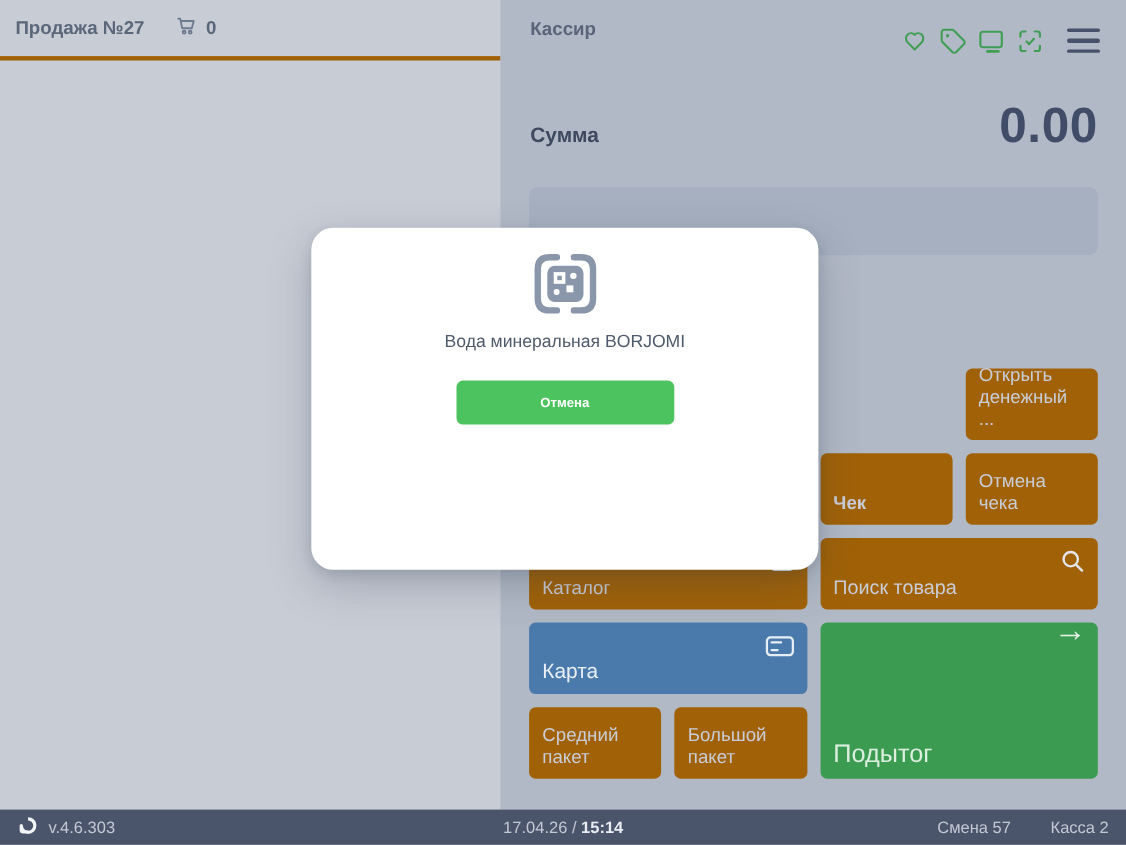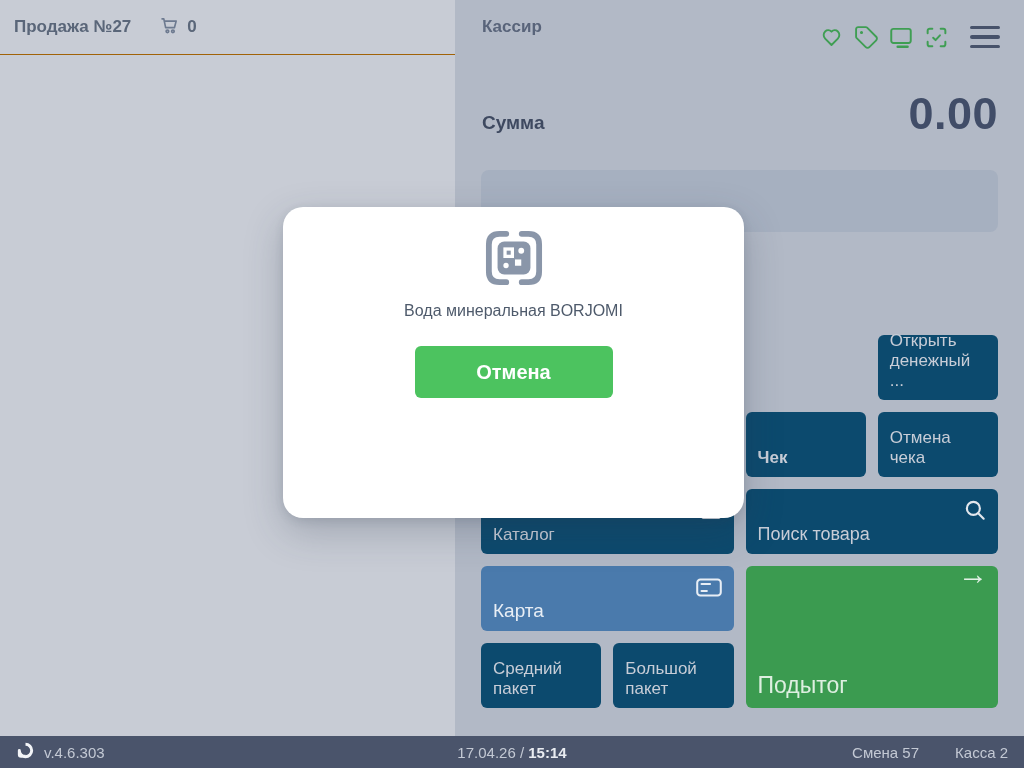--- a/index.html
+++ b/index.html
@@ -1,61 +1,61 @@
 <!DOCTYPE html>
 <html><head>
 <meta charset="utf-8">
 <style>
   html,body{margin:0;padding:0;}
   body{width:1024px;height:768px;font-family:"Liberation Sans",sans-serif;overflow:hidden;background:#c7cbd4;}
   .app{position:relative;width:1024px;height:768px;}
 
   
   .left-panel{position:absolute;left:0;top:0;width:455px;height:736px;background:#c8ccd5;}
-  .left-header{height:55px;border-bottom:1px solid #a16207;display:flex;align-items:center;padding:0 14px;box-sizing:border-box;}
+  .left-header{height:55px;border-bottom:4px solid #a16207;display:flex;align-items:center;padding:0 14px;box-sizing:border-box;}
   .sale-title{font-size:17px;font-weight:700;color:#5a6679;}
   .cart-wrap{display:flex;align-items:center;margin-left:28px;}
   .cart-count{font-size:17px;font-weight:700;color:#5a6679;margin-left:7px;}
 
   
   .right-panel{position:absolute;left:455px;top:0;width:569px;height:736px;background:#b2b9c6;}
   .cashier-label{position:absolute;left:27px;top:17px;font-size:17px;font-weight:700;color:#59647a;}
   .top-icons{position:absolute;top:24px;right:24px;display:flex;align-items:center;gap:9px;}
   .top-icons .ticon{width:26px;height:26px;display:flex;align-items:center;justify-content:center;cursor:pointer;}
   .burger{margin-left:12px;width:30px;height:22px;display:flex;flex-direction:column;justify-content:space-between;cursor:pointer;}
   .burger span{display:block;height:3.4px;background:#47526a;border-radius:2px;}
 
   .sum-row{position:absolute;left:27px;right:26px;top:88px;display:flex;justify-content:space-between;align-items:baseline;}
   .sum-label{font-size:19px;font-weight:700;color:#3e4960;}
   .sum-value{font-size:45px;font-weight:800;color:#414d68;letter-spacing:.5px;}
   .sum-field{position:absolute;left:26px;right:26px;top:170px;height:62px;background:#a6b0c0;border-radius:8px;cursor:text;}
 
   .btn-grid{position:absolute;left:26px;top:335px;width:517px;display:grid;grid-template-columns:repeat(4,1fr);grid-auto-rows:65px;gap:12px;}
-  .btn{position:relative;background:#0c4a6e;border-radius:6px;color:#c8cdd7;display:flex;align-items:flex-end;padding:9px 12px;box-sizing:border-box;font-size:17px;line-height:1.18;cursor:pointer;text-align:left;}
+  .btn{position:relative;background:#a16207;border-radius:6px;color:#c8cdd7;display:flex;align-items:flex-end;padding:9px 12px;box-sizing:border-box;font-size:17px;line-height:1.18;cursor:pointer;text-align:left;}
   .btn .corner-icon{position:absolute;top:8px;right:10px;line-height:0;}
   .b-return{grid-column:3;grid-row:1;}
   .b-drawer{grid-column:4;grid-row:1;}
   .b-receipt{grid-column:3;grid-row:2;font-weight:bold;}
   .b-cancelreceipt{grid-column:4;grid-row:2;}
   .b-catalog{grid-column:1/3;grid-row:3;}
   .b-search{grid-column:3/5;grid-row:3;font-size:18px;}
   .b-card{grid-column:1/3;grid-row:4;background:#4a7aac;color:#e8eef5;font-size:19px;}
   .b-subtotal{grid-column:3/5;grid-row:4/6;background:#3b9b50;color:#ddefe0;font-size:23px;font-weight:400;}
   .b-medium{grid-column:1;grid-row:5;}
   .b-big{grid-column:2;grid-row:5;}
   .arrow-glyph{font-size:30px;color:#e2f0e5;font-weight:400;}
 
   
   .modal{position:absolute;left:283px;top:207px;width:461px;height:311px;background:#ffffff;border-radius:20px;
          box-shadow:0 14px 38px rgba(45,55,75,.25),0 3px 10px rgba(45,55,75,.12);
          display:flex;flex-direction:column;align-items:center;z-index:10;}
   .modal-icon{margin-top:22px;line-height:0;}
   .modal-title{margin-top:10px;font-size:28px;font-weight:700;color:#17191d;text-align:center;line-height:1.28;max-width:350px;}
   .modal-subtitle{margin-top:15px;font-size:16px;color:#4e5a6b;}
-  .modal-cancel{margin-top:26px;width:198px;height:52px;background:#4cc35f;border:none;border-radius:6px;color:#ffffff;font-size:20px;font-weight:700;font-family:"Liberation Sans",sans-serif;cursor:pointer;}
+  .modal-cancel{margin-top:26px;width:198px;height:40px;background:#4cc35f;border:none;border-radius:6px;color:#ffffff;font-size:12px;font-weight:700;font-family:"Liberation Sans",sans-serif;cursor:pointer;}
 
   
   .status-bar{position:absolute;left:0;top:736px;width:1024px;height:32px;background:#4a546b;color:#c3c9d4;display:flex;align-items:center;font-size:15px;padding:0 16px;box-sizing:border-box;}
   .sb-left{display:flex;align-items:center;gap:9px;}
   .sb-center{position:absolute;left:0;right:0;text-align:center;pointer-events:none;}
   .sb-time{font-weight:700;color:#e9ecf1;}
   .sb-right{margin-left:auto;display:flex;gap:36px;}
 </style>
 </head>
 <body>

